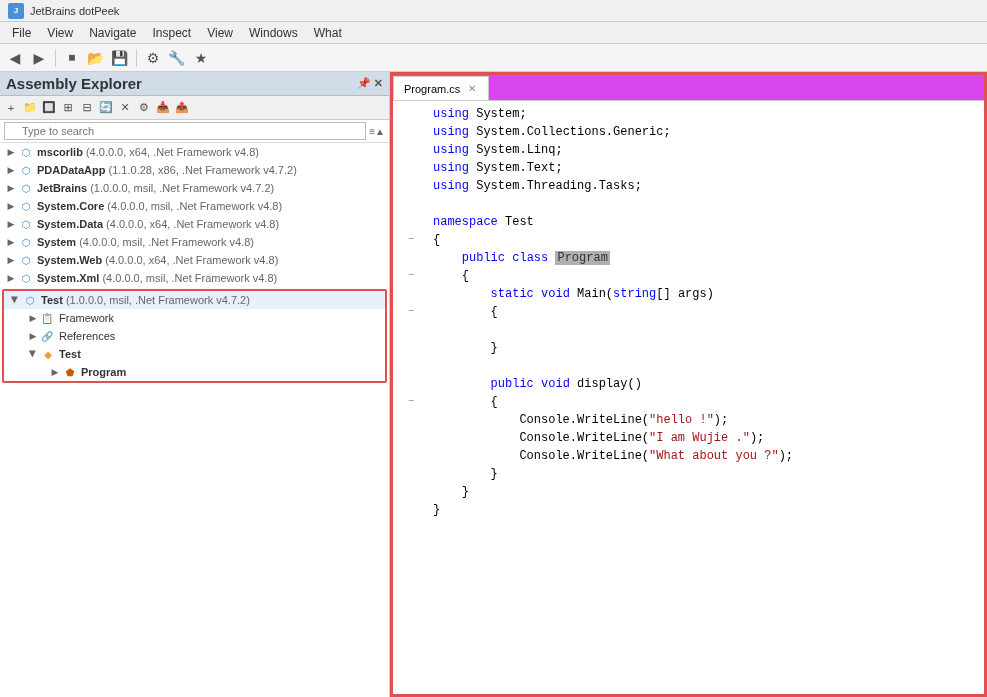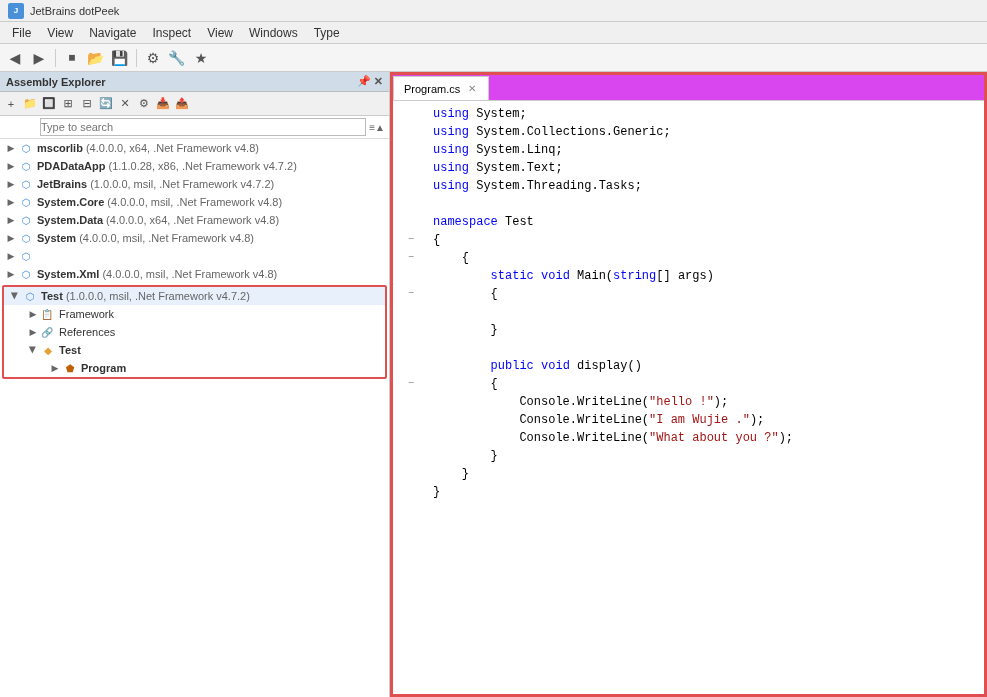--- a/index.html
+++ b/index.html
@@ -80,21 +80,21 @@
       background: #d0dce8;
       padding: 3px 6px;
       font-size: 11px;
       font-weight: bold;
       color: #333;
       display: flex;
       align-items: center;
       justify-content: space-between;
       border-bottom: 1px solid #bbb;
     }
-    .sidebar-header-title { font-size: 11px; font-weight: bold; }
+    .sidebar-header-title { font-size: 15px; font-weight: bold; }
     .sidebar-header-icons { display: flex; gap: 3px; }
 
     .sidebar-toolbar {
       background: #f0f0f0;
       height: 24px;
       display: flex;
       align-items: center;
       padding: 0 2px;
       gap: 1px;
       border-bottom: 1px solid #ccc;
@@ -233,21 +233,21 @@
   <span>JetBrains dotPeek</span>
 </div>
 
 <div class="menu-bar">
   <span class="menu-item">File</span>
   <span class="menu-item">View</span>
   <span class="menu-item">Navigate</span>
   <span class="menu-item">Inspect</span>
   <span class="menu-item">View</span>
   <span class="menu-item">Windows</span>
-  <span class="menu-item">Type</span>
+  <span class="menu-item">What</span>
 </div>
 
 <div class="toolbar">
   <div class="toolbar-btn">◀</div>
   <div class="toolbar-btn">▶</div>
   <div class="toolbar-separator"></div>
   <div class="toolbar-btn">⏹</div>
   <div class="toolbar-btn">📂</div>
   <div class="toolbar-btn">💾</div>
   <div class="toolbar-separator"></div>
@@ -274,21 +274,21 @@
       <div class="sidebar-toolbar-btn" title="Expand All">⊞</div>
       <div class="sidebar-toolbar-btn" title="Collapse All">⊟</div>
       <div class="sidebar-toolbar-btn" title="Sync">🔄</div>
       <div class="sidebar-toolbar-btn" title="Remove">✕</div>
       <div class="sidebar-toolbar-btn" title="Settings">⚙</div>
       <div class="sidebar-toolbar-btn" title="Import">📥</div>
       <div class="sidebar-toolbar-btn" title="Export">📤</div>
     </div>
 
     <div class="search-bar">
-      <input class="search-input" type="text" style="flex: 1 1 0%; border: 1px solid rgb(187, 187, 187); padding: 2px 0; font-size: 11px; outline: none; color: rgb(153, 153, 153); margin-left: 36px;" placeholder="Type to search">
+      <input class="search-input" type="text" style="flex: 1 1 0%; border: 1px solid rgb(187, 187, 187); padding: 2px 17px; font-size: 11px; outline: none; color: rgb(153, 153, 153);" placeholder="Type to search">
       <span style="font-size:10px;color:#666;cursor:pointer;margin-left:3px;">≡</span>
       <span style="font-size:10px;color:#666;cursor:pointer;">▲</span>
     </div>
 
     <div class="tree-container">
 
       <div class="tree-item">
         <span class="tree-arrow">▶</span>
         <span class="tree-icon icon-assembly">⬡</span>
         <span class="tree-label">
@@ -332,20 +332,23 @@
         <span class="tree-arrow">▶</span>
         <span class="tree-icon icon-assembly">⬡</span>
         <span class="tree-label">
           <strong>System</strong> <span class="meta">(4.0.0.0, msil, .Net Framework v4.8)</span>
         </span>
       </div>
 
       <div class="tree-item">
         <span class="tree-arrow">▶</span>
         <span class="tree-icon icon-assembly">⬡</span>
+        <span class="tree-label">
+          <strong>System.Web</strong> <span class="meta">(4.0.0.0, x64, .Net Framework v4.8)</span>
+        </span>
       </div>
 
       <div class="tree-item">
         <span class="tree-arrow">▶</span>
         <span class="tree-icon icon-assembly">⬡</span>
         <span class="tree-label">
           <strong>System.Xml</strong> <span class="meta">(4.0.0.0, msil, .Net Framework v4.8)</span>
         </span>
       </div>
 
@@ -439,20 +442,25 @@
       </div>
 
       <div class="code-line">
         <div class="line-gutter">
           <span style="font-size:10px;color:#888;cursor:pointer;">−</span>
         </div>
         <div class="fold-arrow"></div>
         <div class="code-content">{</div>
       </div>
 
+      <div class="code-line">
+        <div class="line-gutter"></div>
+        <div class="fold-arrow"></div>
+        <div class="code-content">    <span class="kw">public</span> <span class="kw">class</span> <span class="hlbox">Program</span></div>
+      </div>
 
       <div class="code-line">
         <div class="line-gutter">
           <span style="font-size:10px;color:#888;cursor:pointer;">−</span>
         </div>
         <div class="fold-arrow"></div>
         <div class="code-content">    {</div>
       </div>
 
       <div class="code-line">

